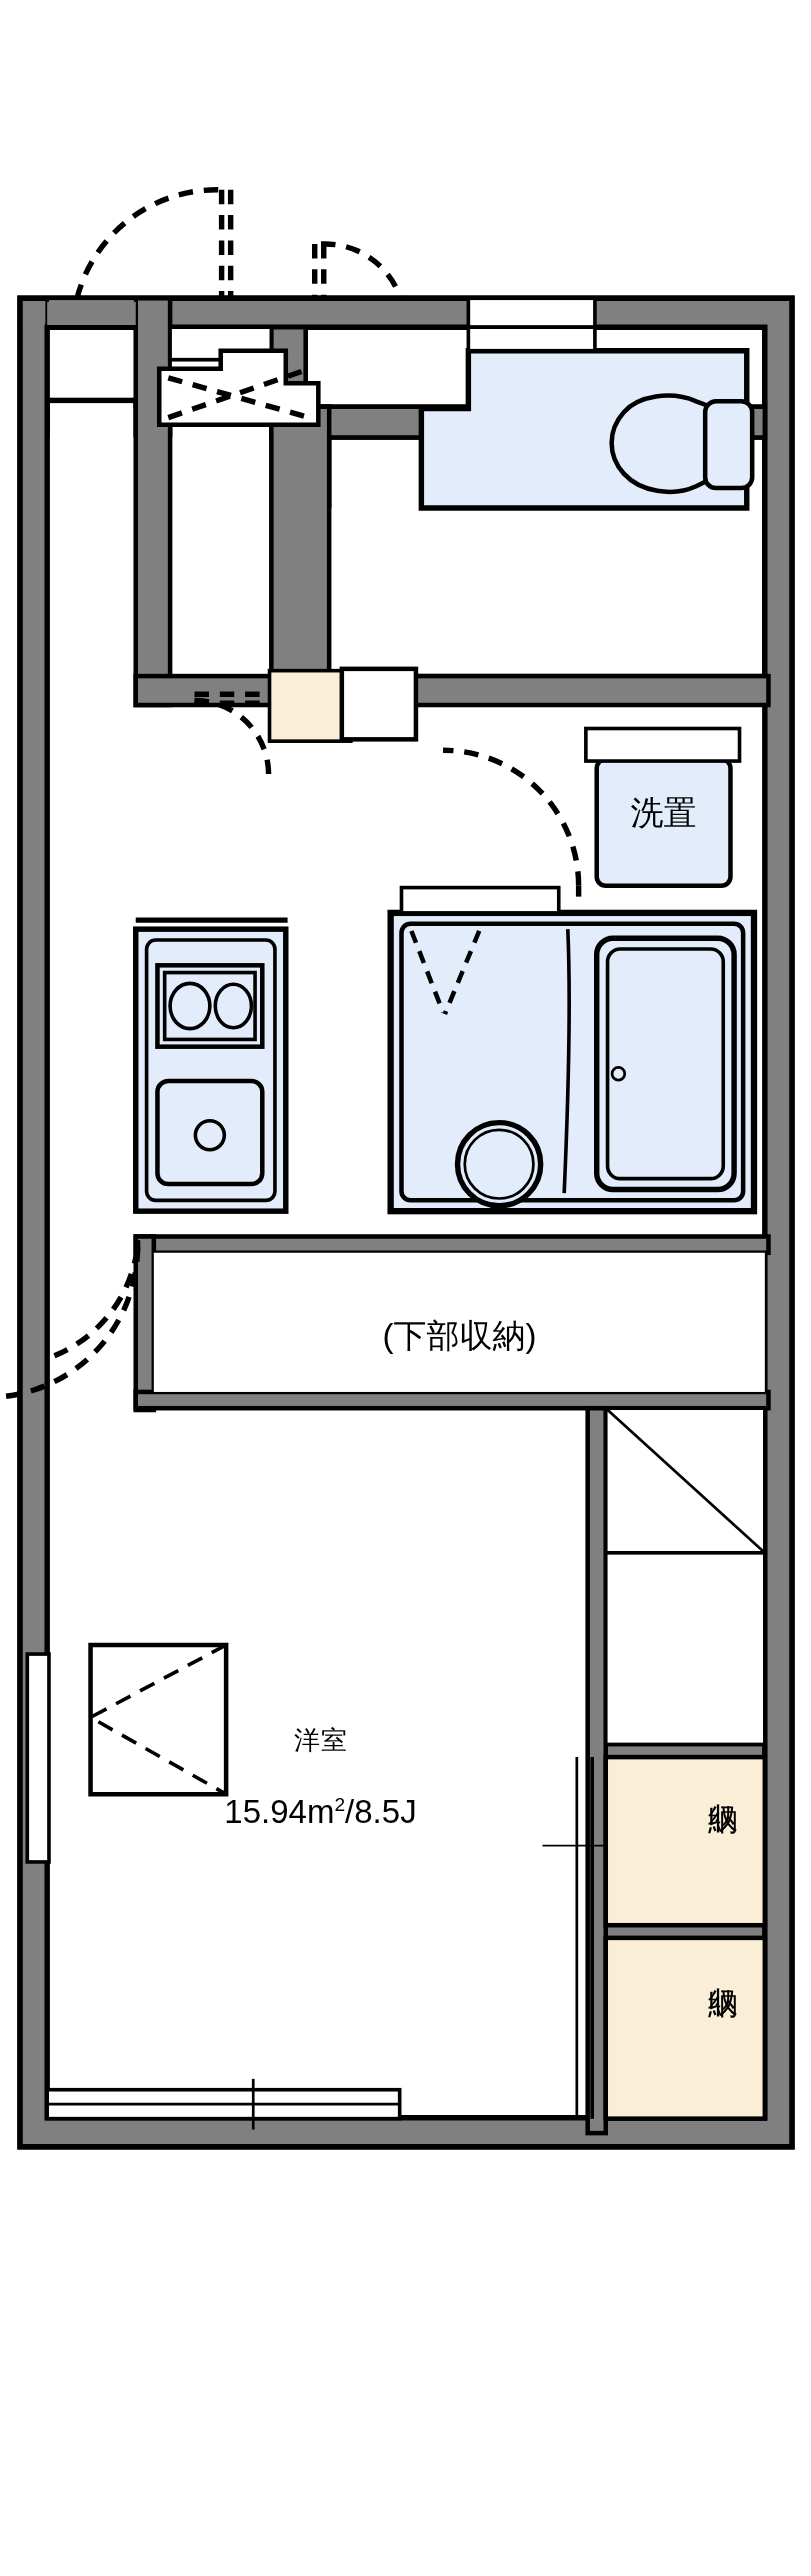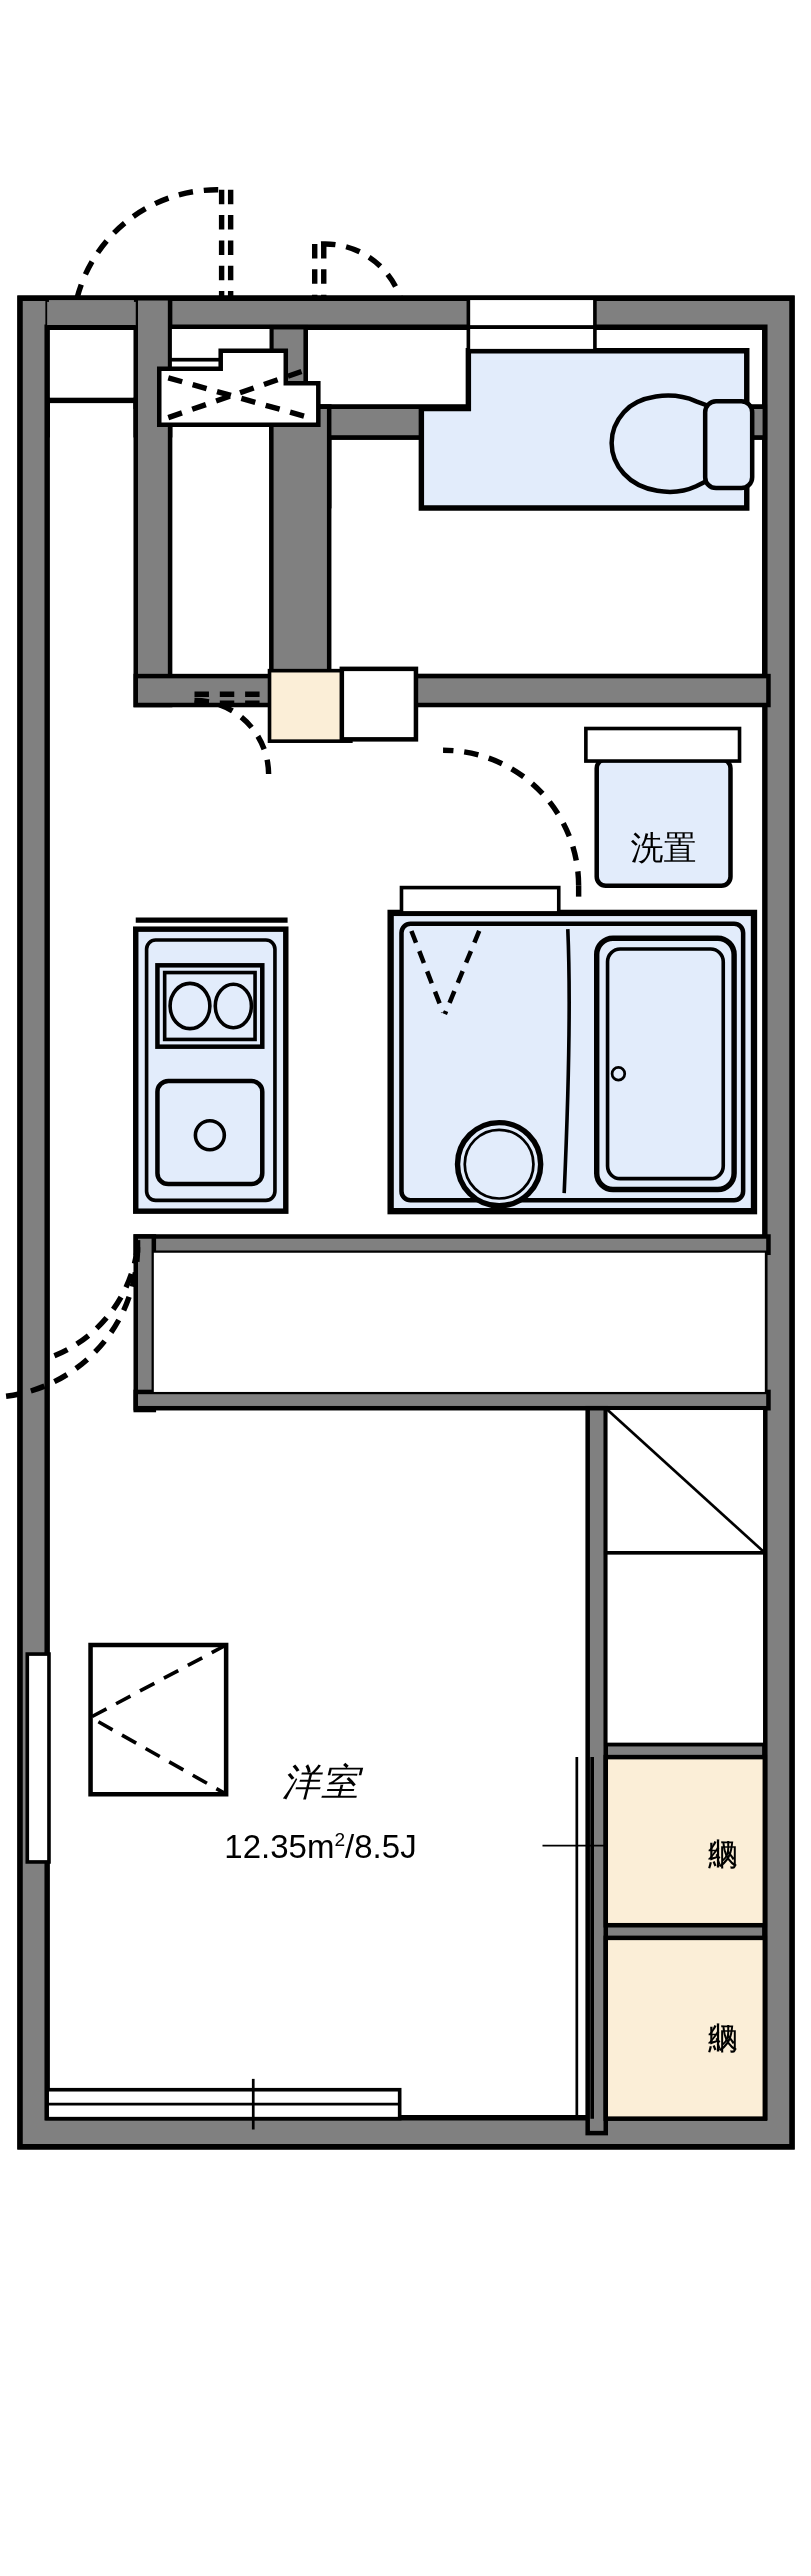--- a/index.html
+++ b/index.html
@@ -1,20 +1,20 @@
 <!DOCTYPE html>
 <html style="font-size:14.5px"><head>
 <meta charset="utf-8">
 <style>
   html,body{margin:0;padding:0;background:#ffffff;}
   body{width:812px;height:2576px;font-family:"Liberation Sans","DejaVu Sans",sans-serif;overflow:hidden;}
   #stage{position:relative;width:812px;height:2576px;background:#ffffff;}
   #plan{position:absolute;left:0;top:0;width:812px;height:2576px;}
-  .lbl{position:absolute;text-align:center;color:#000;line-height:1.12;white-space:nowrap;margin-top:35px;}
-  .lbl.big{font-size:38px;letter-spacing:0.9px;font-style:italic;}
+  .lbl{position:absolute;text-align:center;color:#000;line-height:1.12;white-space:nowrap;}
+  .lbl.big{font-size:26px;letter-spacing:0.9px;}
   .lbl.med{font-size:33px;}
   .lbl.small{font-size:30px;}
   .lbl.vert{writing-mode:vertical-rl;text-orientation:upright;line-height:1.0;letter-spacing:1.8px;}
   sup{font-size:0.58em;vertical-align:super;}
 </style>
 </head>
 <body>
 
 <div id="stage">
 
@@ -219,23 +219,24 @@
   </g>
 
   <g>
     <rect x="378" y="740" width="82" height="78" fill="#ffffff" stroke="#000000" stroke-width="5"></rect>
   </g>
 
 </svg>
 
 <div class="lbl med" style="left:595px;top:795px;width:137px;">洗置</div>
 
+<div class="lbl med" style="left:154px;top:1318px;width:611px;">(下部収納)</div>
 
 <div class="lbl big" style="left:172px;top:1726px;width:298px;">洋室</div>
 <div class="lbl med" style="left:99px;top:1794px;width:443px;">
-  <span>12.35</span><span>m<sup>2</sup></span><span>/8.5J</span>
+  <span>15.94</span><span>m<sup>2</sup></span><span>/8.5J</span>
 </div>
 
 <div class="lbl small vert" style="left:633px;top:1779px;width:105px;">収納</div>
 <div class="lbl small vert" style="left:633px;top:1963px;width:105px;">収納</div>
 
 </div>
 
 
 </body></html>

